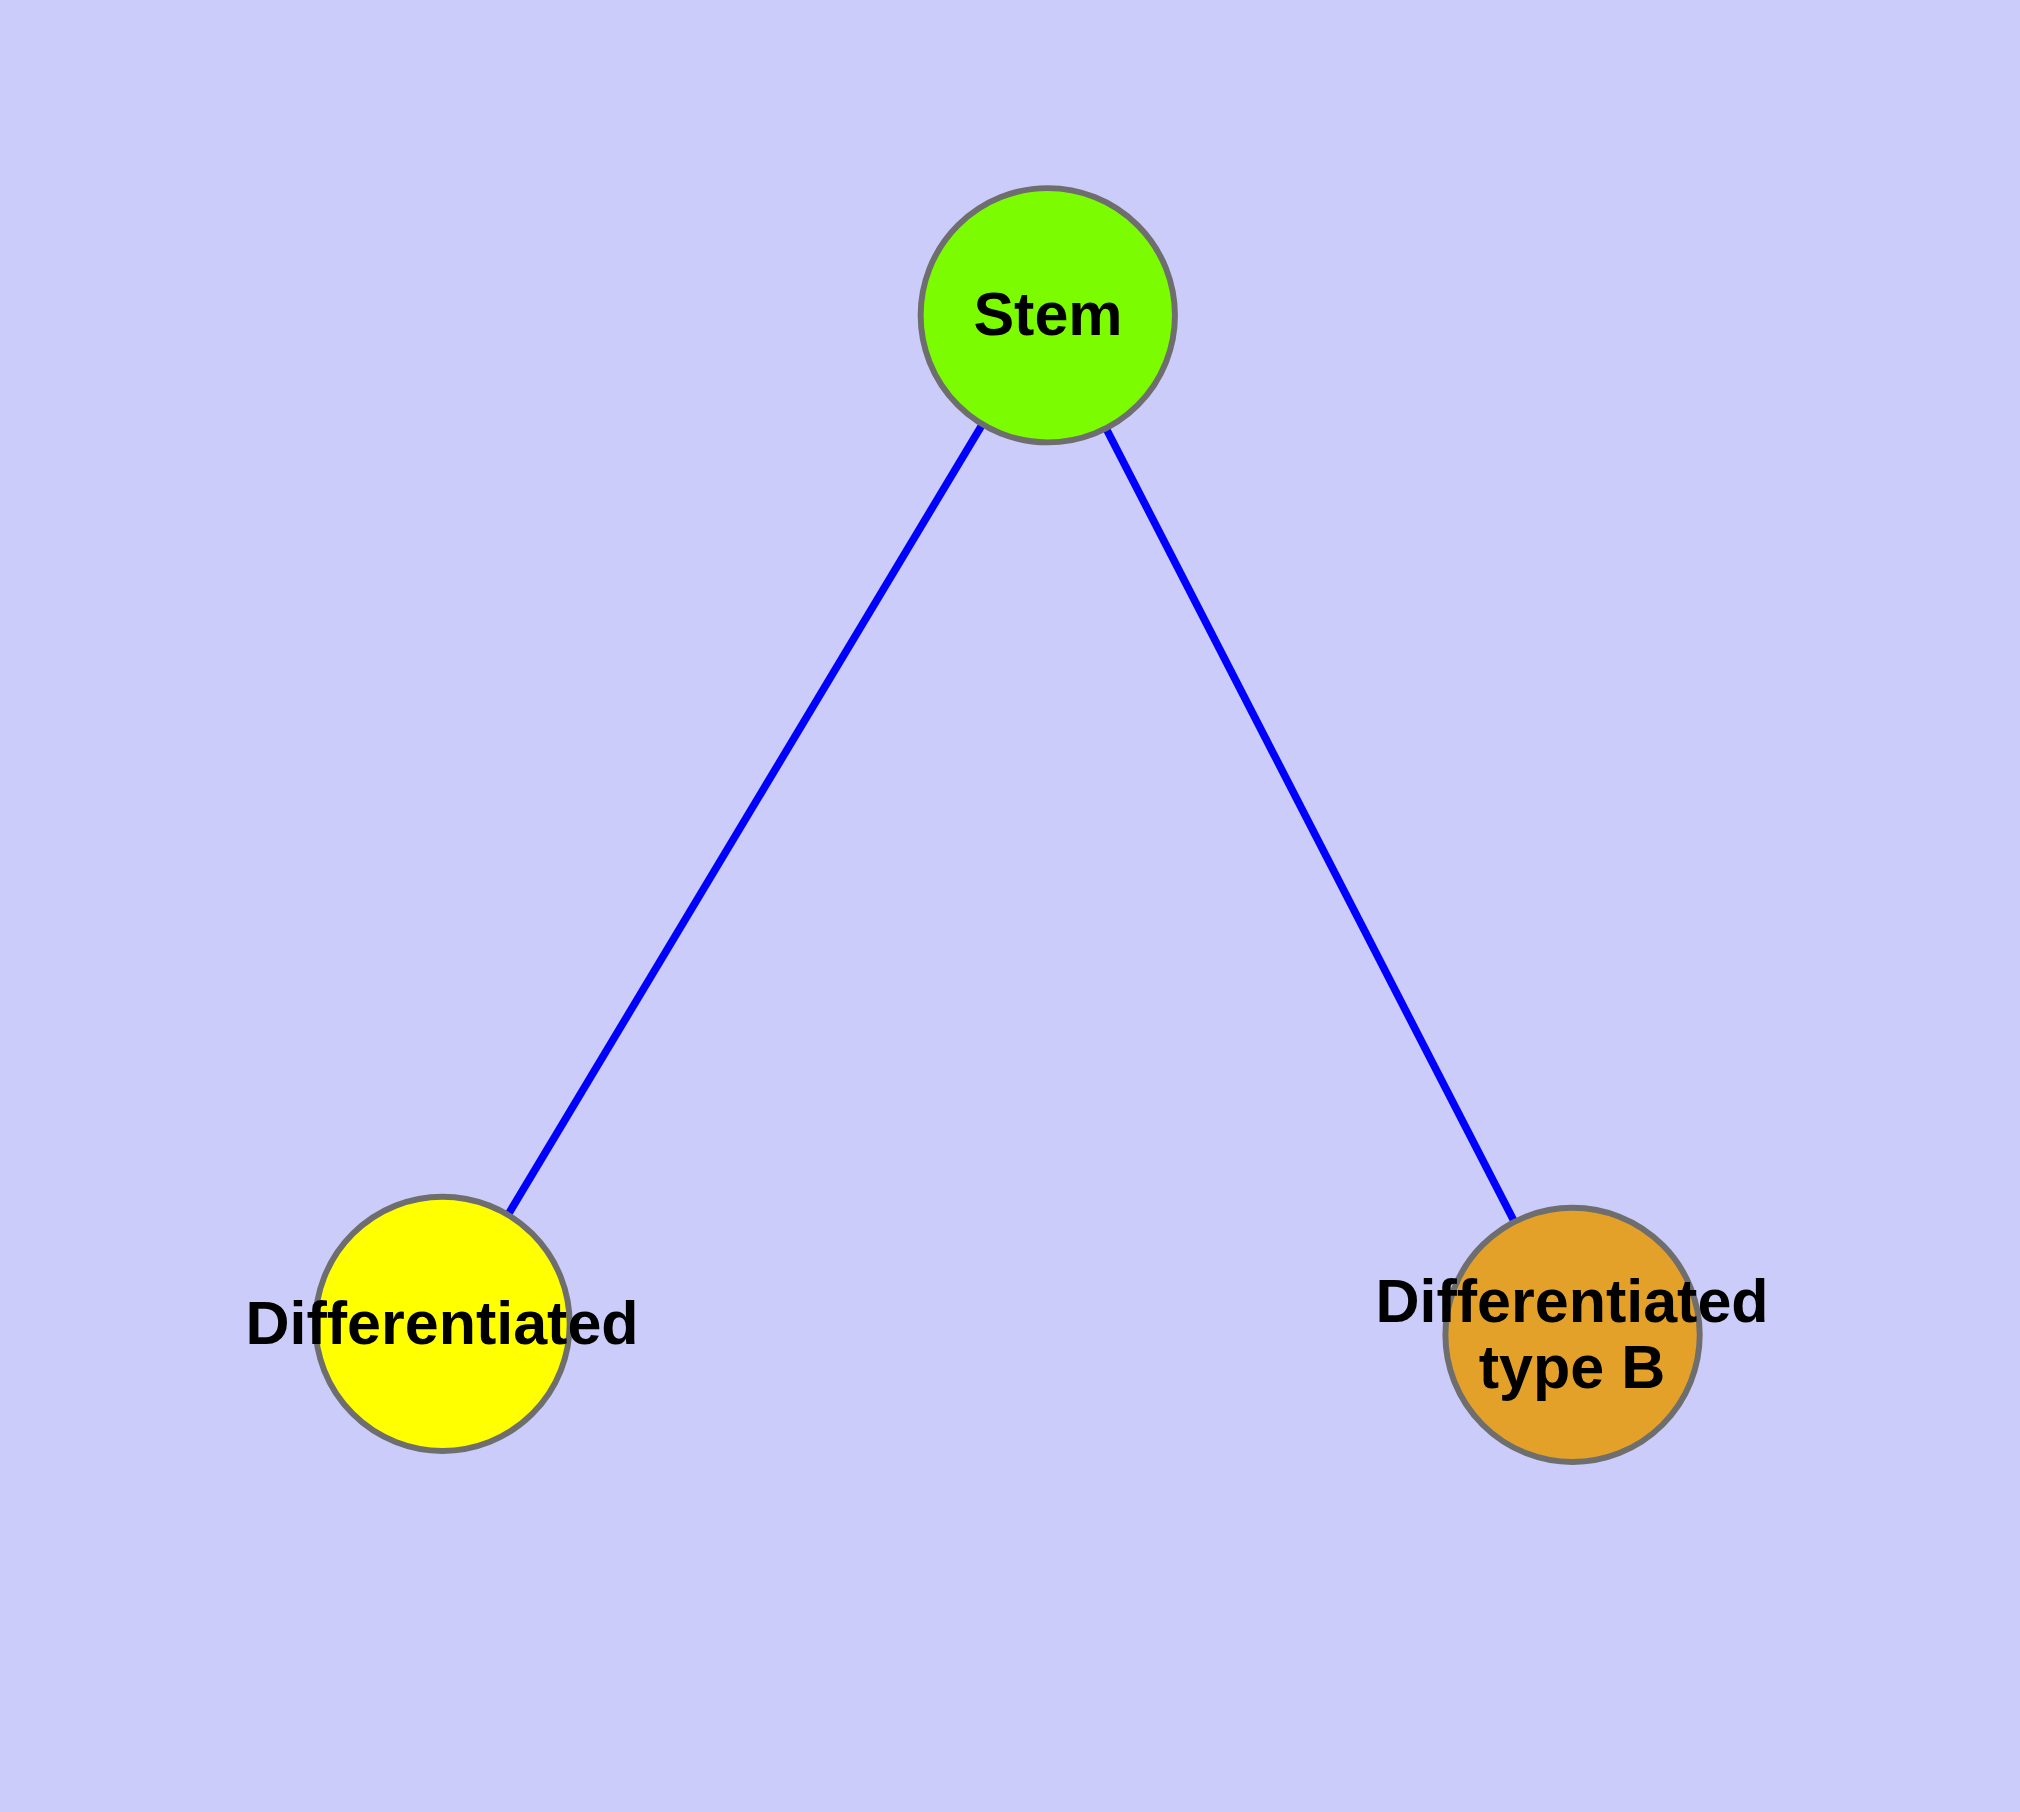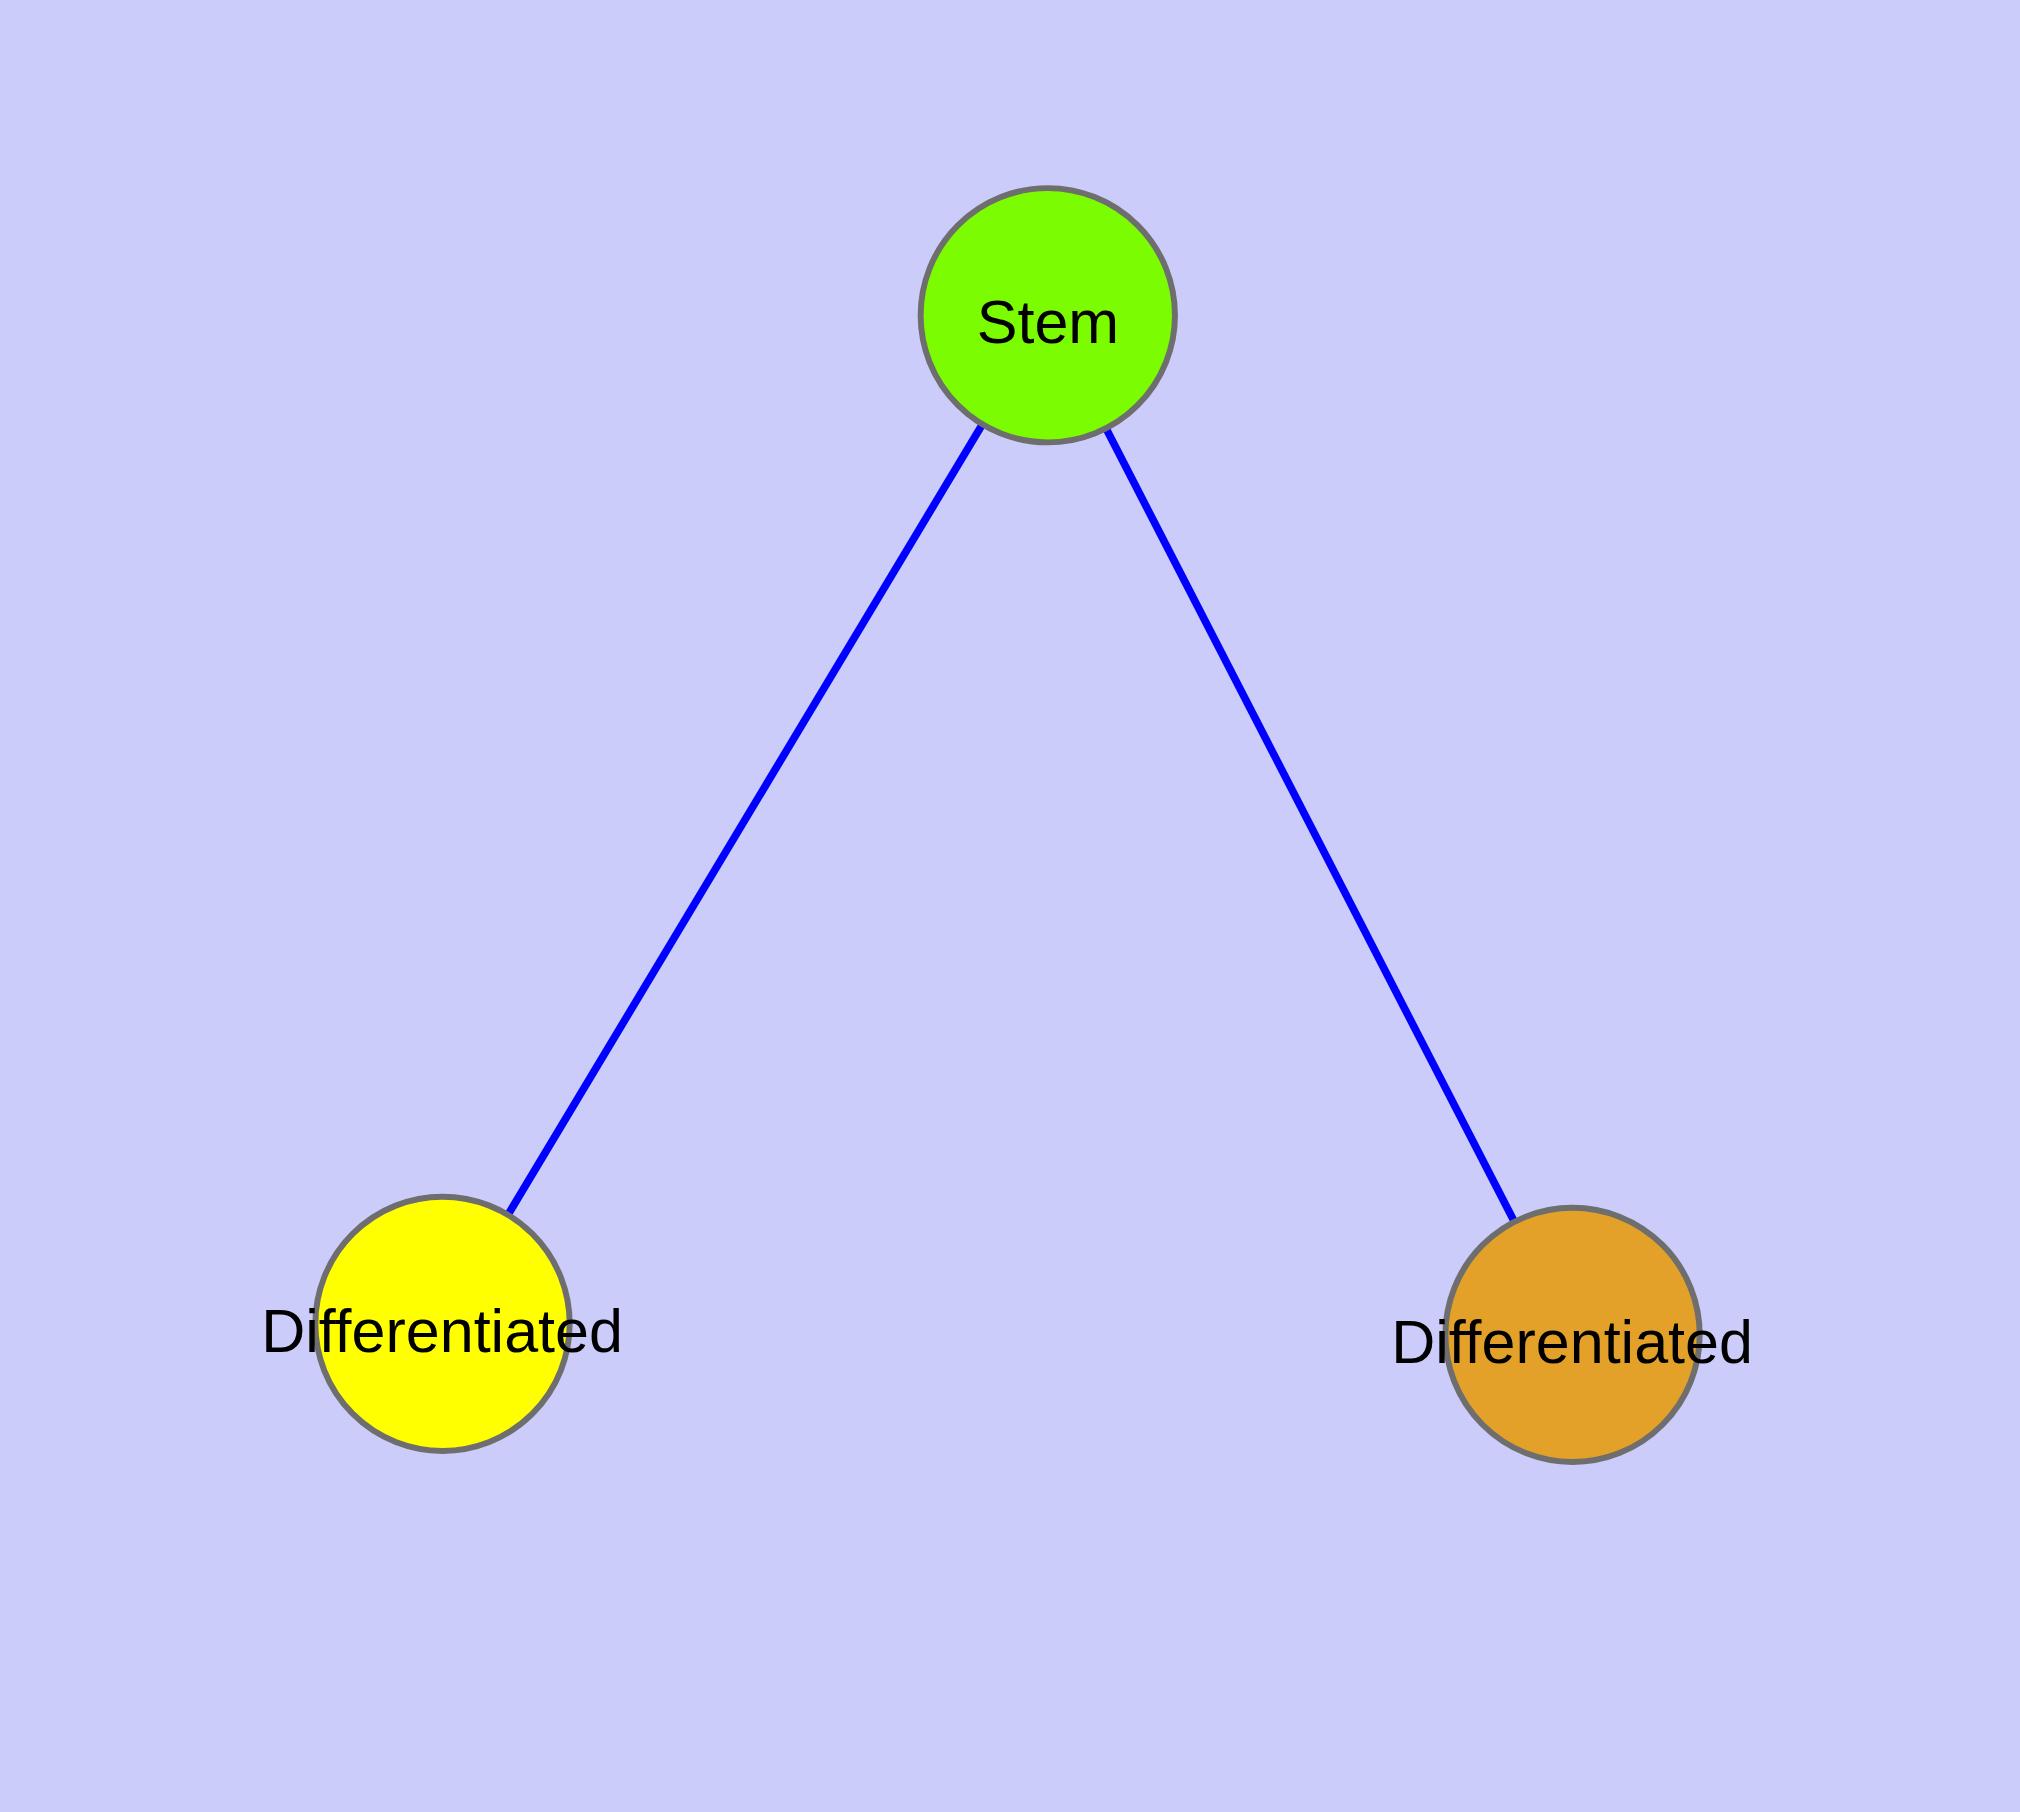--- a/index.html
+++ b/index.html
@@ -19,27 +19,26 @@
     top: 0;
     left: 0;
     width: 2021px;
     height: 1812px;
     display: block;
   }
   .node-label {
     position: absolute;
     text-align: center;
     font-family: "Liberation Sans", sans-serif;
-    font-weight: normal;
+    font-weight: bold;
     color: #000000;
     white-space: pre;
     line-height: 1.08;
     pointer-events: none;
     transform: translate(-50%, -50%);
-    margin-top: 8px;
   }
 </style>
 </head>
 <body>
 
 <div id="canvas" style="width: 2021px; height: 1812px;">
   <svg id="graph-svg" viewBox="0 0 2384 2138" preserveAspectRatio="none" xmlns="http://www.w3.org/2000/svg" style="width: 2021px; height: 1812px;">
     <rect id="bg-rect" x="0" y="0" width="2384" height="2138" fill="#ccccfa"></rect>
     <g id="edge-layer">
         <line x1="1161.9126112184363" y1="495.47898130260637" x2="596.0873887815638" y2="1438.5210186973936" stroke="#0000ff" stroke-width="9" stroke-linecap="butt"></line>
@@ -47,16 +46,16 @@
       </g>
     <g id="node-layer">
         <circle cx="1236" cy="372" r="150" fill="#7cfc00" stroke="#6e6e6e" stroke-width="7"></circle>
         <circle cx="522" cy="1562" r="150" fill="#ffff00" stroke="#6e6e6e" stroke-width="7"></circle>
         <circle cx="1855" cy="1575" r="150" fill="#e3a12a" stroke="#6e6e6e" stroke-width="7"></circle>
       </g>
   </svg>
   <div id="label-layer">
       <div class="node-label" style="left: 1048px; top: 315px; font-size: 61px; color: rgb(0, 0, 0);"><div>Stem</div></div>
       <div class="node-label" style="left: 442px; top: 1324px; font-size: 61px; color: rgb(0, 0, 0);"><div>Differentiated</div></div>
-      <div class="node-label" style="left: 1572px; top: 1335px; font-size: 61px; color: rgb(0, 0, 0);"><div>Differentiated</div></div>
+      <div class="node-label" style="left: 1572px; top: 1335px; font-size: 61px; color: rgb(0, 0, 0);"><div>Differentiated</div><div>type B</div></div>
     </div>
 </div>
 
 
 </body></html>

